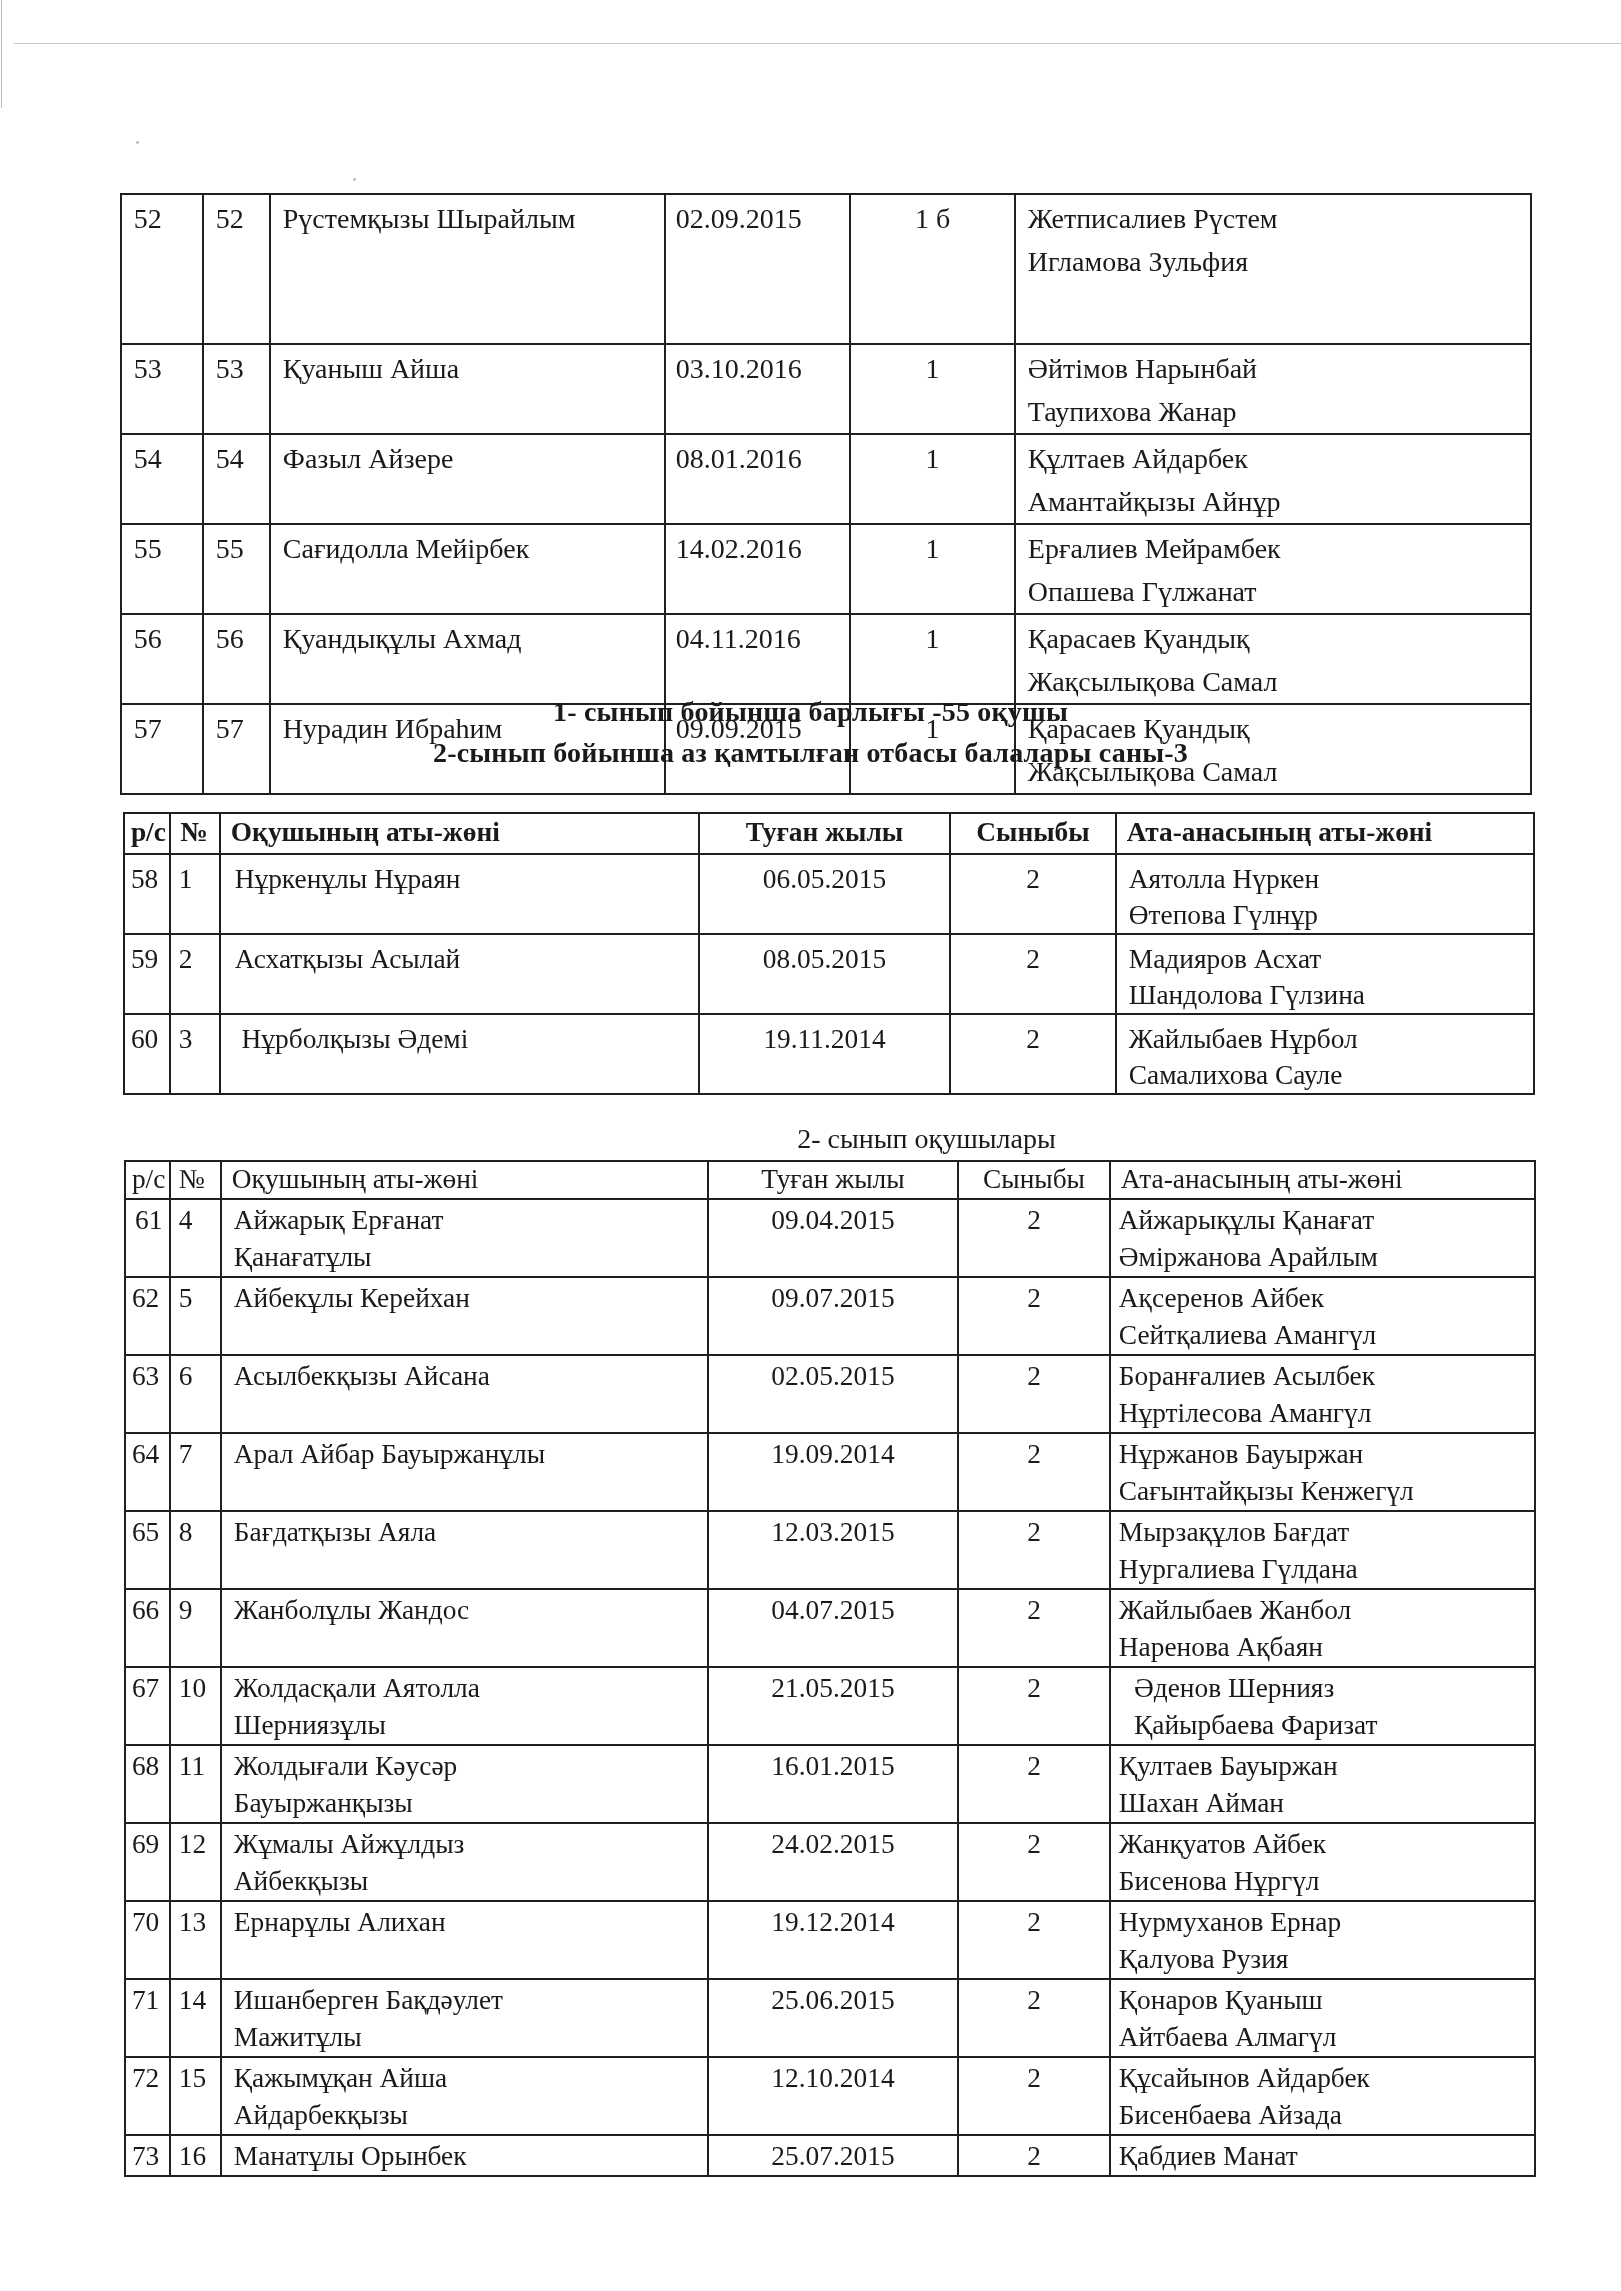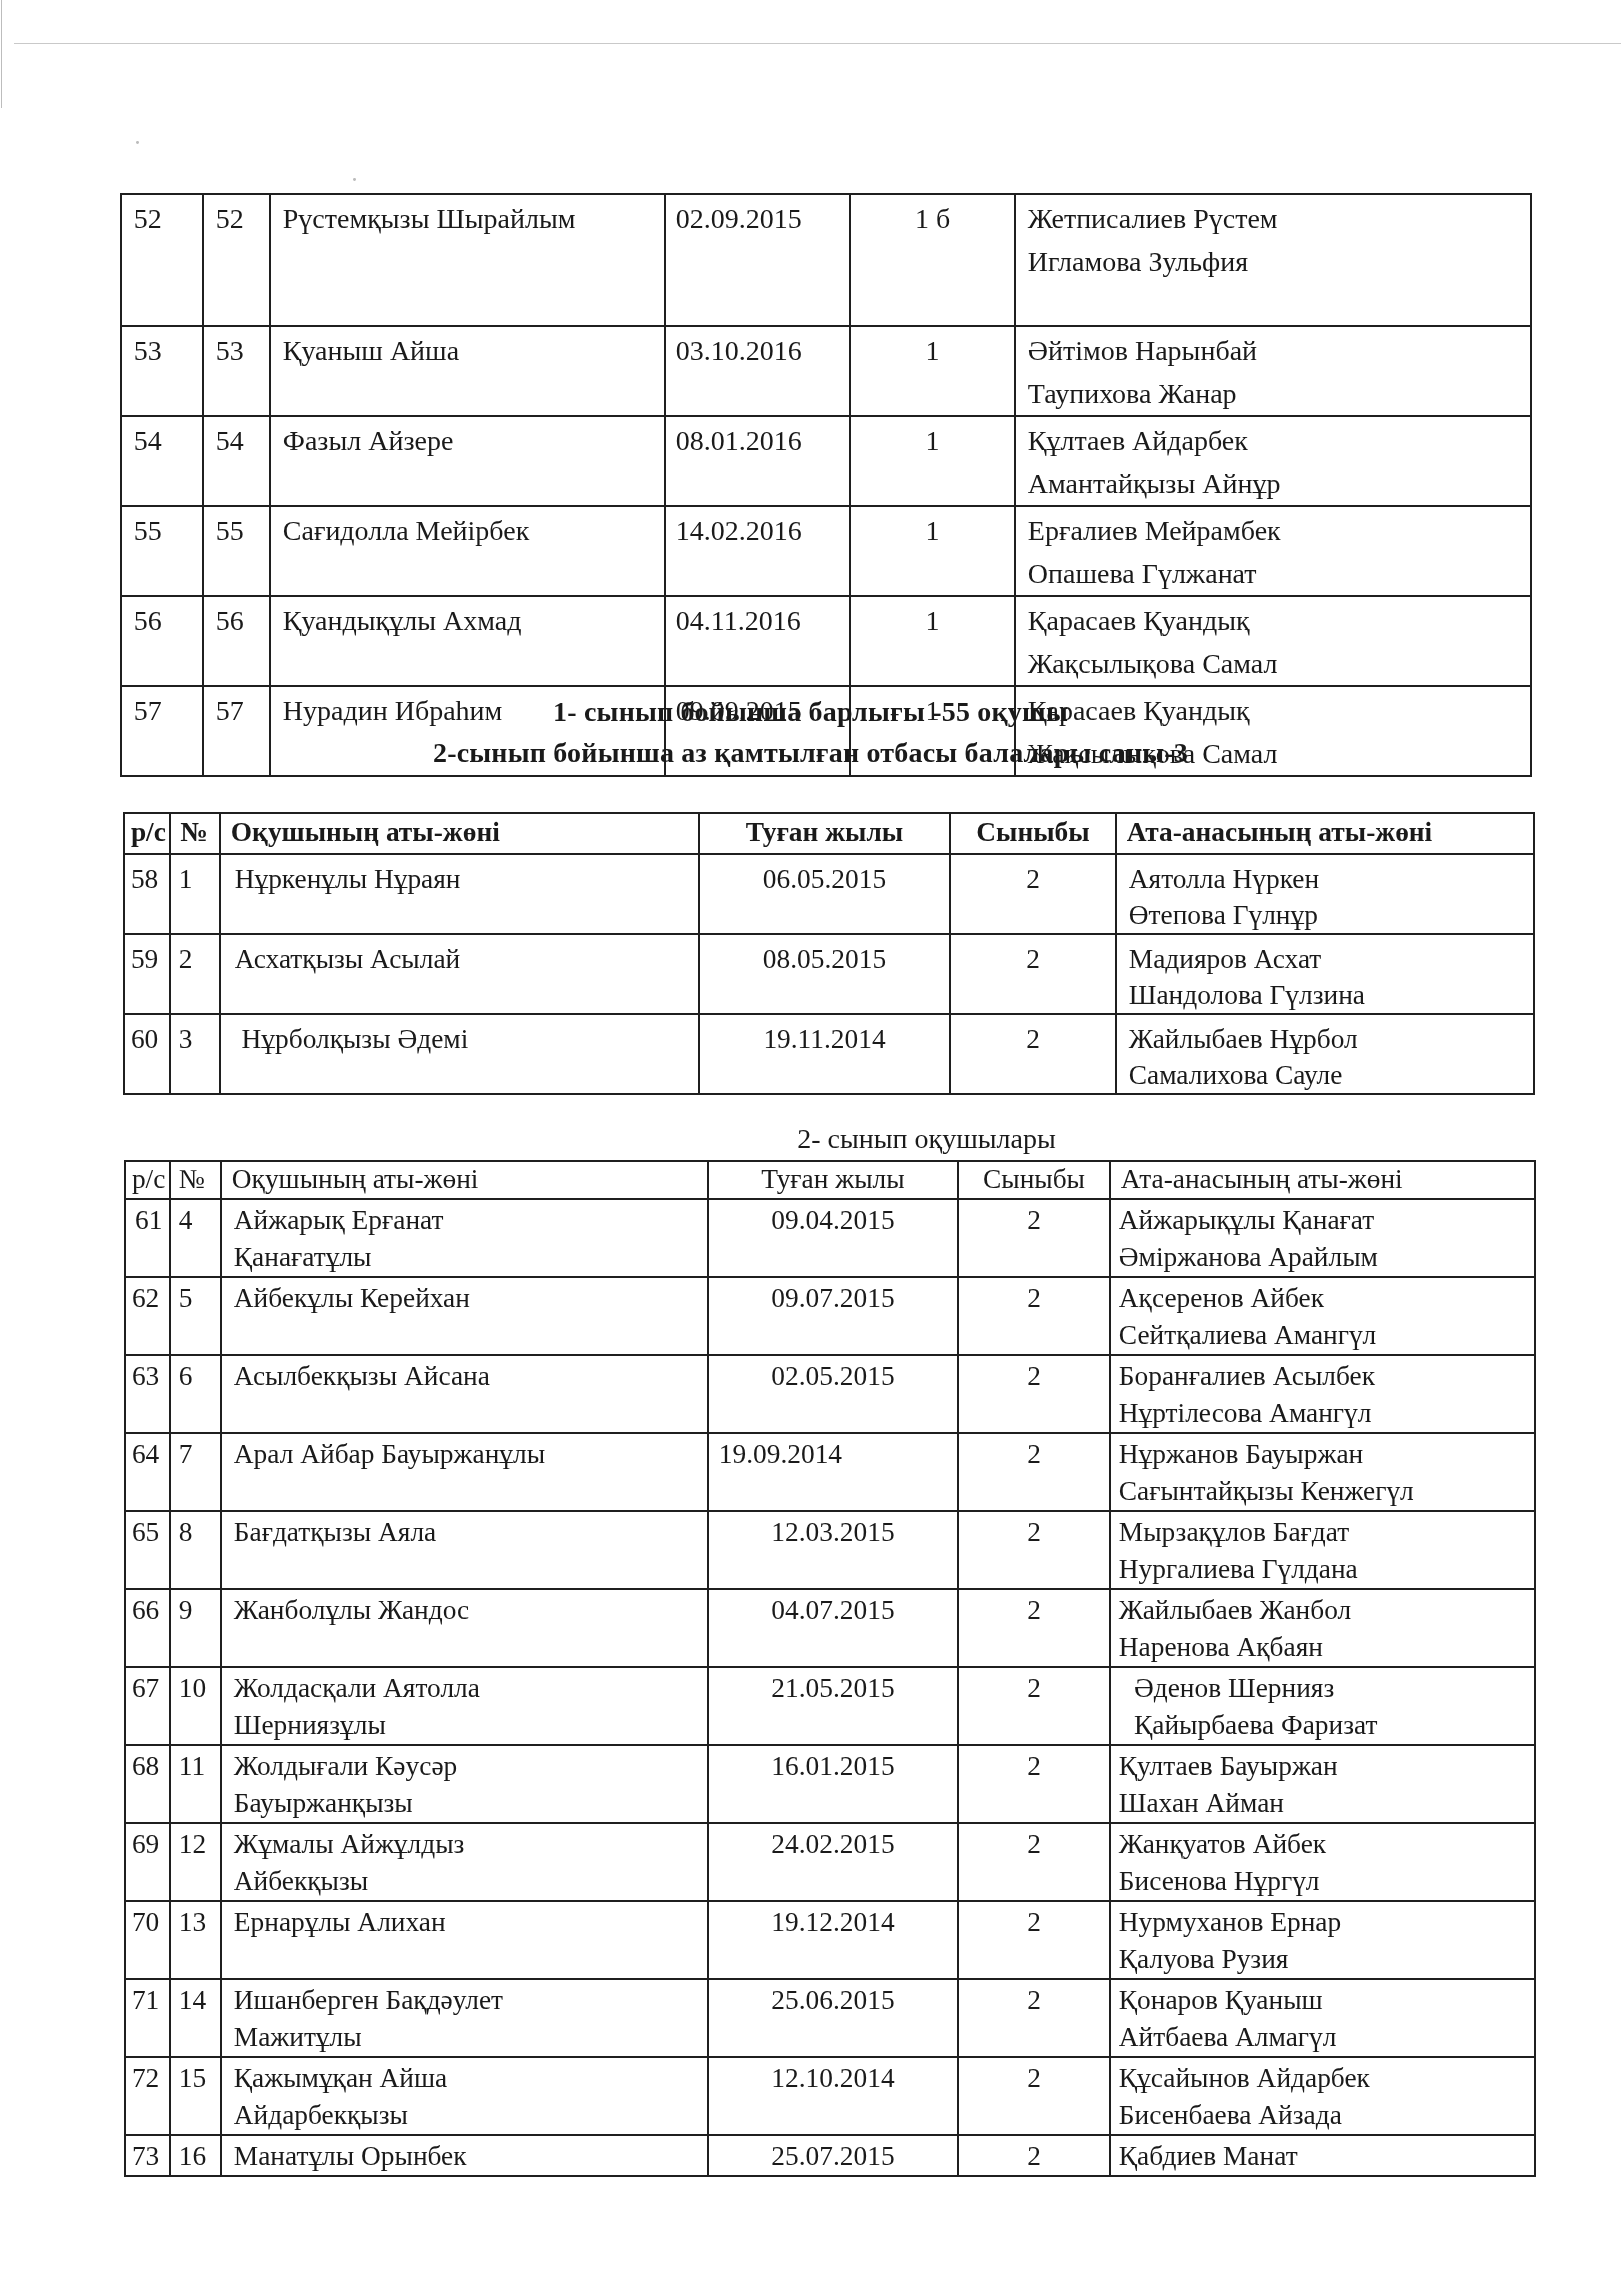--- a/index.html
+++ b/index.html
@@ -46,21 +46,21 @@
 <table id="t1">
   <colgroup>
     <col style="width:82px">
       <col style="width:67px">
       <col style="width:395px">
       <col style="width:185px">
       <col style="width:165px">
       <col style="width:516px">
   </colgroup>
   <tbody id="t1-body">
-      <tr style="height: 132px;">
+      <tr style="height: 150px;">
         <td>
           <div class="cell " style="padding-left:11.8px">
             <div>52</div>
           </div>
         </td>
         <td>
           <div class="cell " style="padding-left:11.8px">
             <div>52</div>
           </div>
         </td>
@@ -529,21 +529,21 @@
           <div class="cell " style="padding-left:7.8px">
             <div>7</div>
           </div>
         </td>
         <td>
           <div class="cell " style="padding-left:11.8px">
             <div>Арал Айбар Бауыржанұлы</div>
           </div>
         </td>
         <td>
-          <div class="cell " style="">
+          <div class="cell " style="text-align:center">
             <div>19.09.2014</div>
           </div>
         </td>
         <td>
           <div class="cell c-center">
             <div>2</div>
           </div>
         </td>
         <td>
           <div class="cell " style="padding-left:7.8px">

